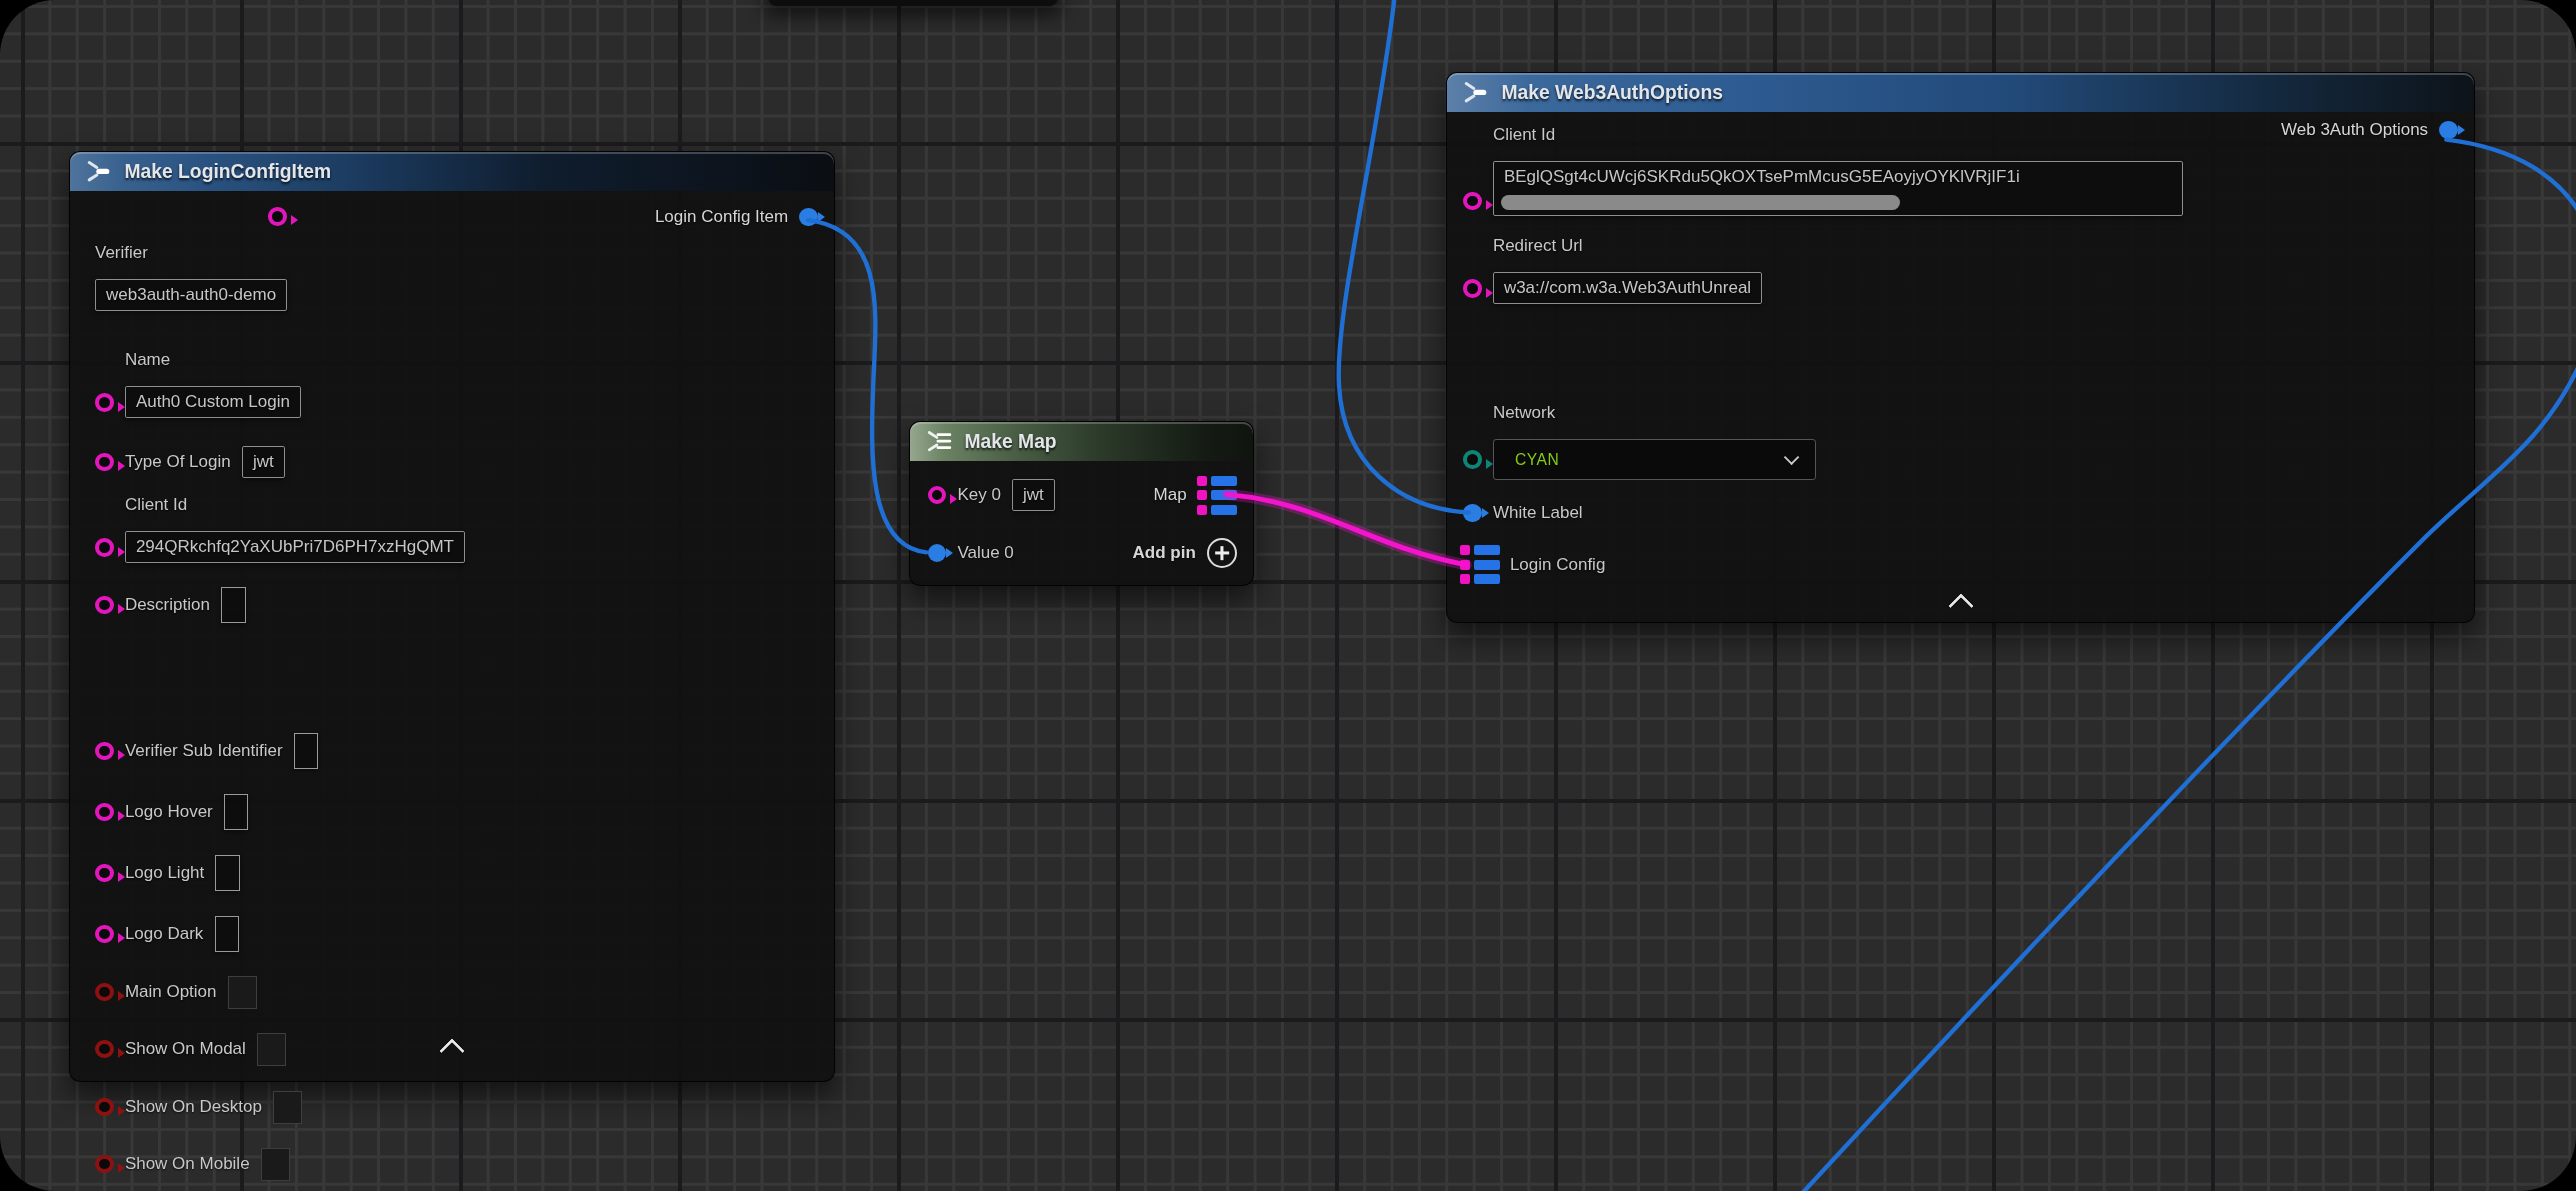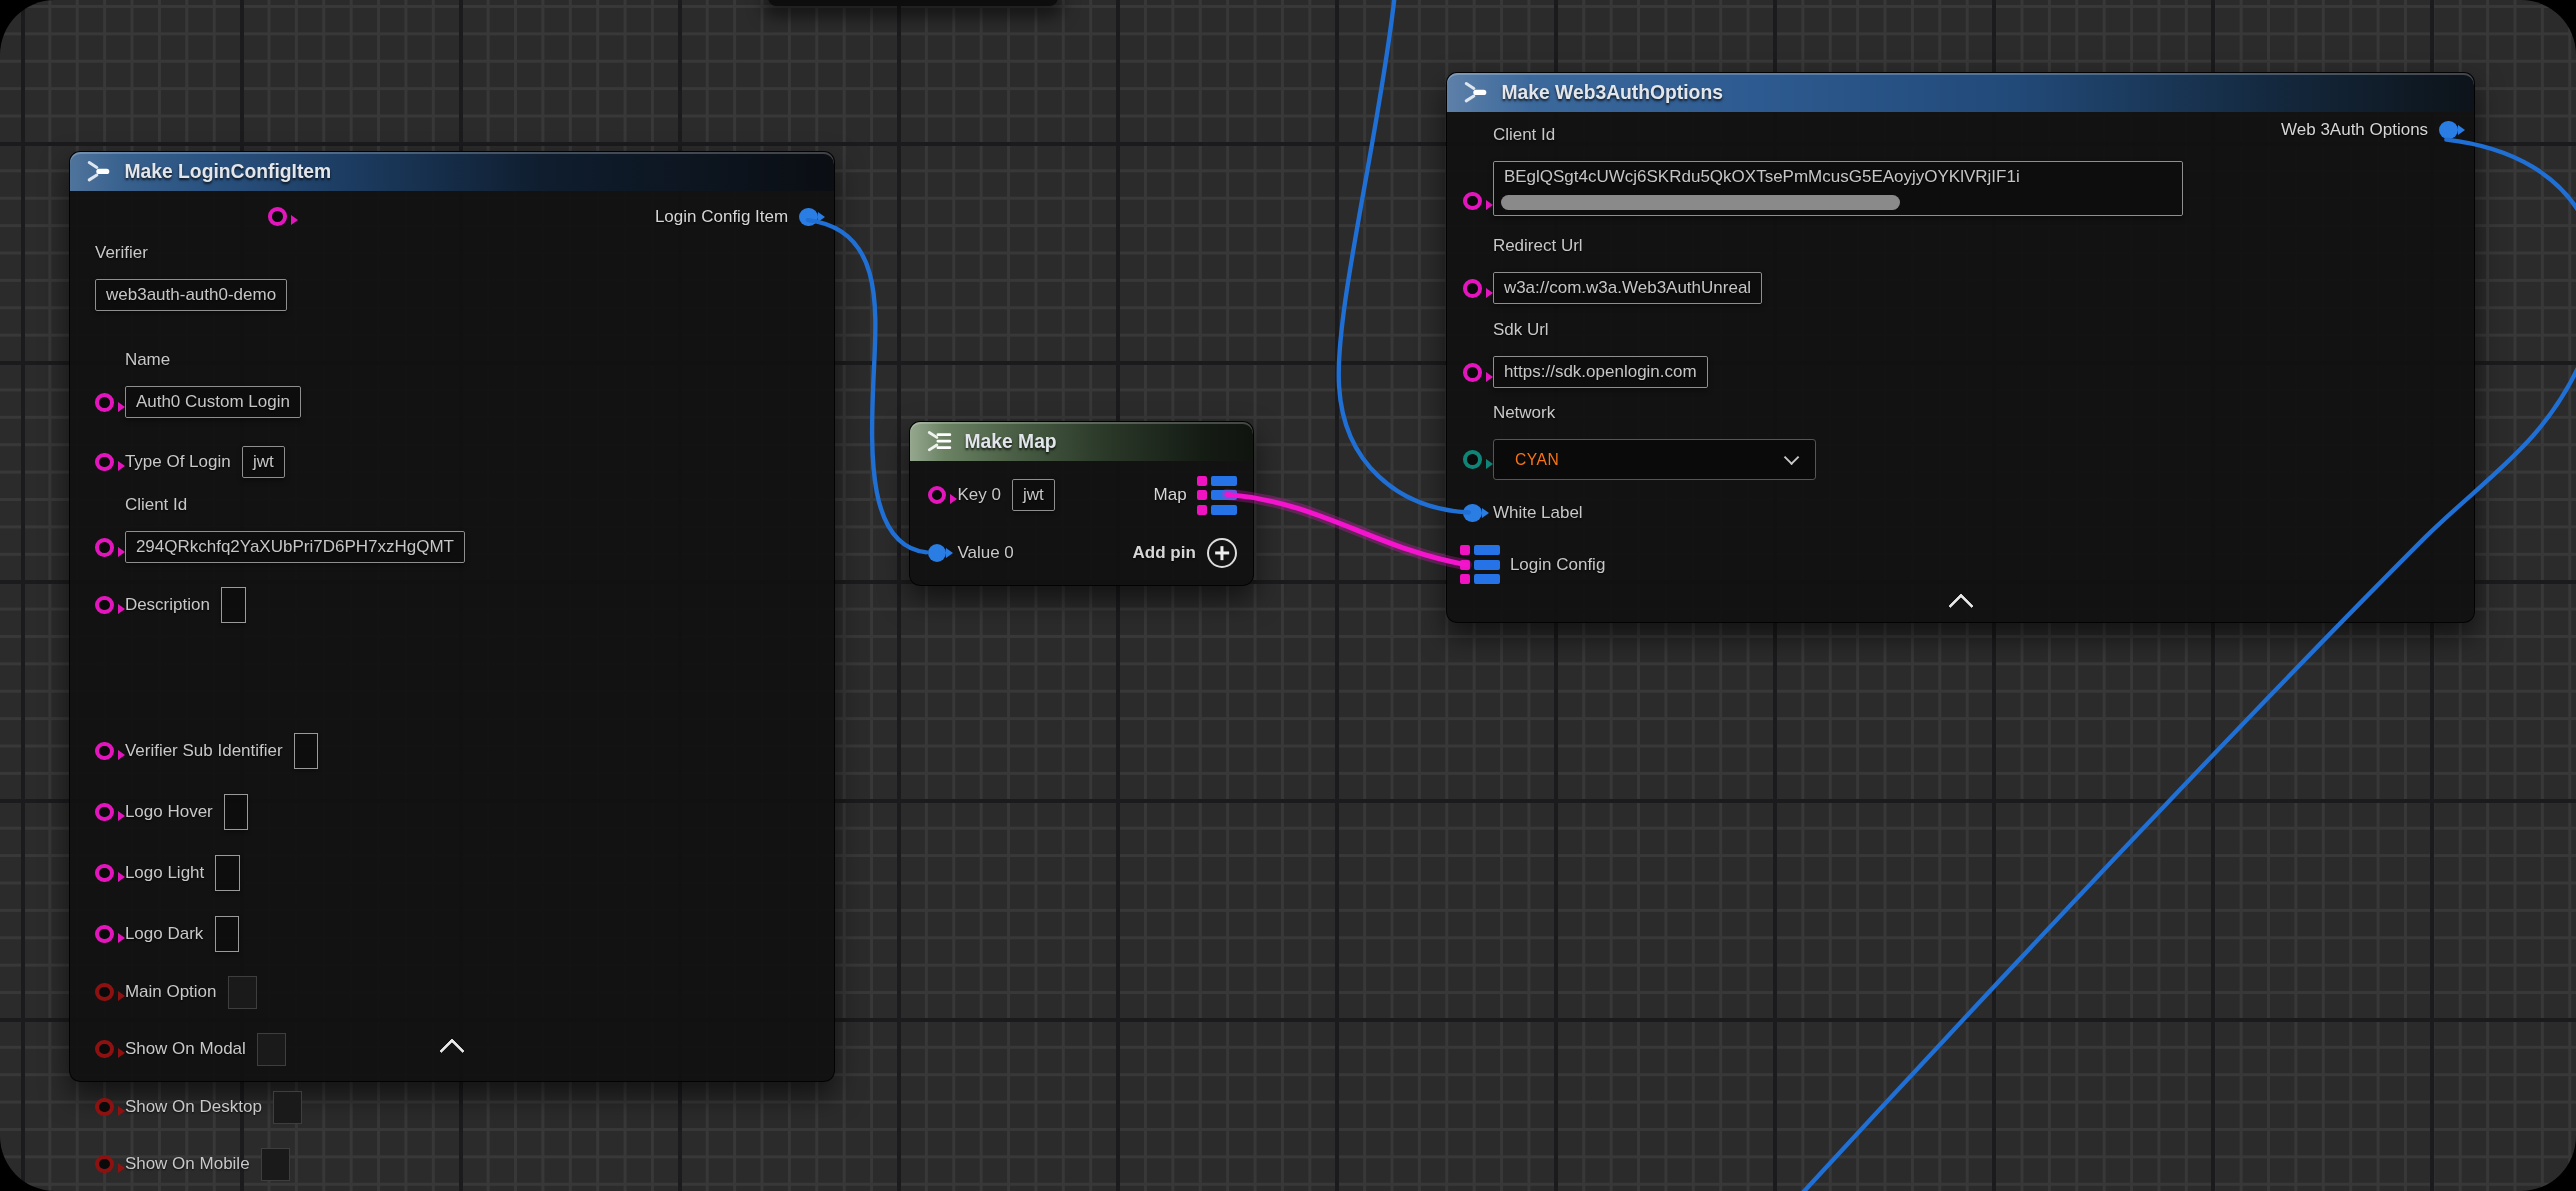--- a/index.html
+++ b/index.html
@@ -42,21 +42,21 @@
   .field{background:#0d0d0d;border:1.9px solid #8f8f8f;border-radius:1.9px;color:#c6c6c6;
     font-size:17px;padding:5px 10px;white-space:nowrap;overflow:hidden;
     text-shadow:0 1.2px 1.2px rgba(0,0,0,.6);box-shadow:0 2.5px 5px rgba(0,0,0,.35);}
   .bigfield{width:668px;height:27.4px;position:relative;padding-bottom:21px;}
   .hscroll{position:absolute;left:7.5px;bottom:5px;width:399px;height:15px;background:#8a8a8a;border-radius:7.5px;}
   .cbox{width:22.4px;height:34px;border:1.9px solid #9a9a9a;background:rgba(0,0,0,.25);flex:none;
     box-shadow:0 1.9px 3.7px rgba(0,0,0,.35);}
   .bbox{width:27.4px;height:31px;border:1.9px solid #3e3e3e;background:#1a1a1a;flex:none;}
   .ddown{width:323px;height:41px;background:#0a0a0a;border:1.2px solid #565656;border-radius:3.1px;
     display:flex;align-items:center;justify-content:space-between;padding:0 18.7px 0 21px;box-sizing:border-box;}
-  .ddtext{font-size:15.6px;color:#f97316;letter-spacing:0.6px;}
+  .ddtext{font-size:15.6px;color:#84cc16;letter-spacing:0.6px;}
   .ddchev{width:8.7px;height:8.7px;border-left:2.5px solid #c9c9c9;border-bottom:2.5px solid #c9c9c9;
     transform:rotate(-45deg);margin-top:-3.7px;}
   .chev{width:15px;height:15px;border-left:3.7px solid #e8e8e8;border-top:3.7px solid #e8e8e8;
     transform:rotate(45deg);border-radius:1.2px;}
   .chevwrap{position:absolute;display:flex;justify-content:center;width:100%;}
   .mapgrid{display:grid;grid-template-columns:10px 26px;grid-auto-rows:10px;gap:4.4px;flex:none;}
   .mapgrid i{border-radius:1.9px;}
   .mapgrid i:nth-child(odd){background:#ef13c2;}
   .mapgrid i:nth-child(even){background:#2673e8;}
   .addpin{width:26px;height:26px;border:2.5px solid #dcdcdc;border-radius:50%;position:relative;flex:none;}
@@ -244,27 +244,20 @@
     </div>
 
     <div class="row stackrow" style="left:16px;top:163px;">
       <span class="pin hollow c-mag pin-l"></span>
       <div class="stack">
         <span class="lbl">Redirect Url</span>
         <span class="field">w3a://com.w3a.Web3AuthUnreal</span>
       </div>
     </div>
 
-    <div class="row stackrow" style="left:16px;top:247px;">
-      <span class="pin hollow c-mag pin-l"></span>
-      <div class="stack">
-        <span class="lbl">Sdk Url</span>
-        <span class="field">https://sdk.openlogin.com</span>
-      </div>
-    </div>
 
     <div class="row stackrow" style="left:16px;top:330px;">
       <span class="pin hollow c-teal pin-l" style="margin-bottom:11.2px;"></span>
       <div class="stack">
         <span class="lbl">Network</span>
         <span class="ddown">
           <span class="ddtext">CYAN</span>
           <span class="ddchev"></span>
         </span>
       </div>

